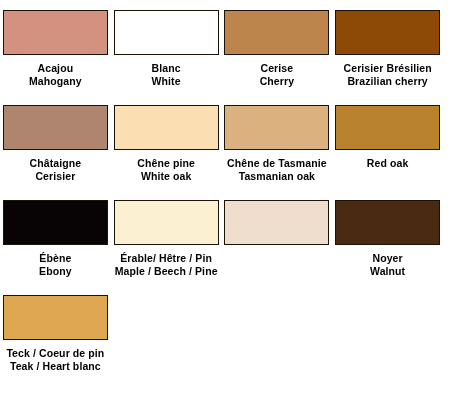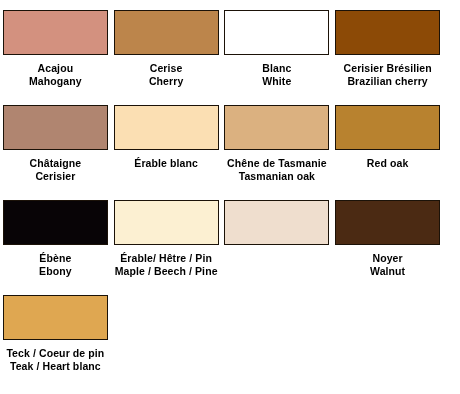--- a/index.html
+++ b/index.html
@@ -70,31 +70,31 @@
   <div class="swatch-grid" style="background: rgb(255, 255, 255);">
       <div class="swatch-row">
         <div class="swatch-cell">
           <div class="swatch-chip" style="border-color: rgb(27, 18, 8); background-color: rgb(211, 145, 127);"></div>
           <div class="swatch-labels">
             <span class="label-fr">Acajou</span>
             <span class="label-en">Mahogany</span>
           </div>
         </div>
         <div class="swatch-cell">
+          <div class="swatch-chip" style="border-color: rgb(27, 18, 8); background-color: rgb(255, 255, 255);"></div>
+          <div class="swatch-labels">
+            <span class="label-fr">Blanc</span>
+            <span class="label-en">White</span>
+          </div>
+        </div>
+        <div class="swatch-cell">
           <div class="swatch-chip" style="border-color: rgb(27, 18, 8); background-color: rgb(188, 133, 75);"></div>
           <div class="swatch-labels">
             <span class="label-fr">Cerise</span>
             <span class="label-en">Cherry</span>
-          </div>
-        </div>
-        <div class="swatch-cell">
-          <div class="swatch-chip" style="border-color: rgb(27, 18, 8); background-color: rgb(255, 255, 255);"></div>
-          <div class="swatch-labels">
-            <span class="label-fr">Blanc</span>
-            <span class="label-en">White</span>
           </div>
         </div>
         <div class="swatch-cell">
           <div class="swatch-chip" style="border-color: rgb(27, 18, 8); background-color: rgb(140, 74, 6);"></div>
           <div class="swatch-labels">
             <span class="label-fr">Cerisier Brésilien</span>
             <span class="label-en">Brazilian cherry</span>
           </div>
         </div>
       </div>
@@ -102,21 +102,22 @@
         <div class="swatch-cell">
           <div class="swatch-chip" style="border-color: rgb(27, 18, 8); background-color: rgb(176, 133, 112);"></div>
           <div class="swatch-labels">
             <span class="label-fr">Châtaigne</span>
             <span class="label-en">Cerisier</span>
           </div>
         </div>
         <div class="swatch-cell">
           <div class="swatch-chip" style="border-color: rgb(27, 18, 8); background-color: rgb(251, 223, 179);"></div>
           <div class="swatch-labels">
-            <span class="label-fr">Érable blanc</span>
+            <span class="label-fr">Chêne pine</span>
+            <span class="label-en">White oak</span>
           </div>
         </div>
         <div class="swatch-cell">
           <div class="swatch-chip" style="border-color: rgb(27, 18, 8); background-color: rgb(219, 177, 128);"></div>
           <div class="swatch-labels">
             <span class="label-fr">Chêne de Tasmanie</span>
             <span class="label-en">Tasmanian oak</span>
           </div>
         </div>
         <div class="swatch-cell">

